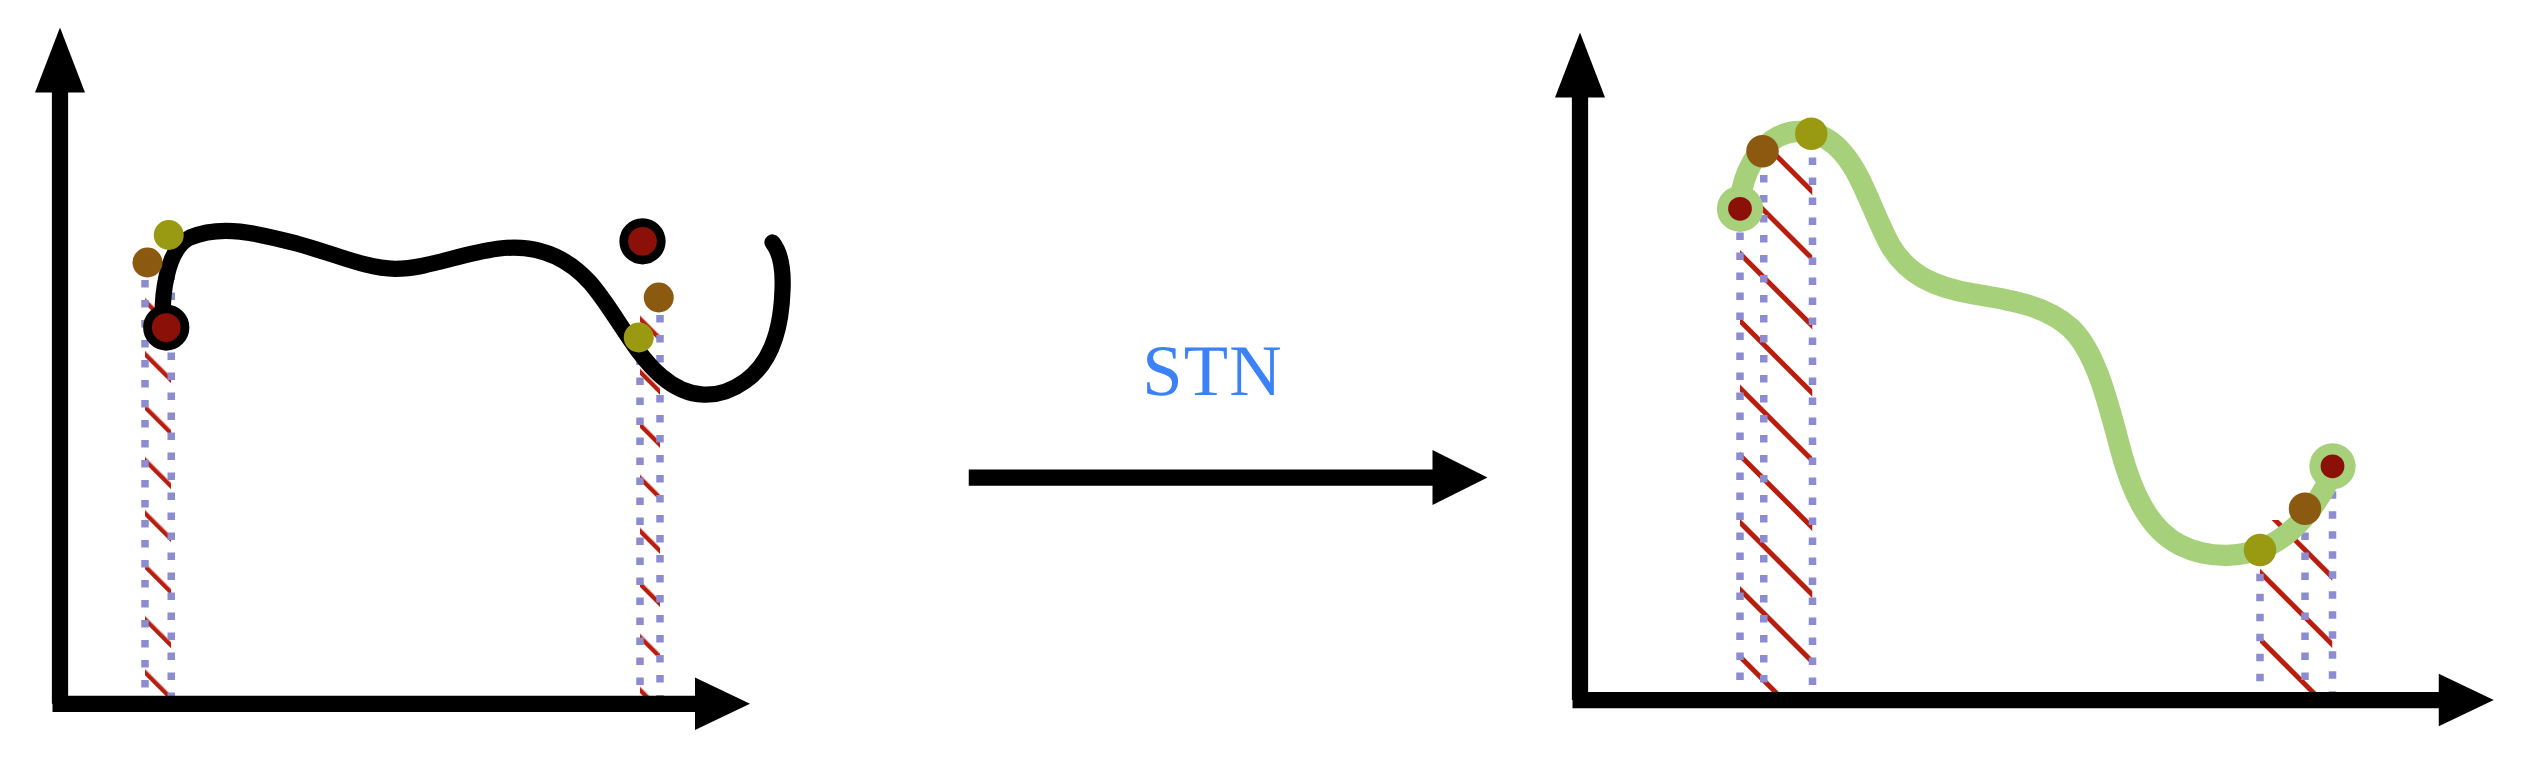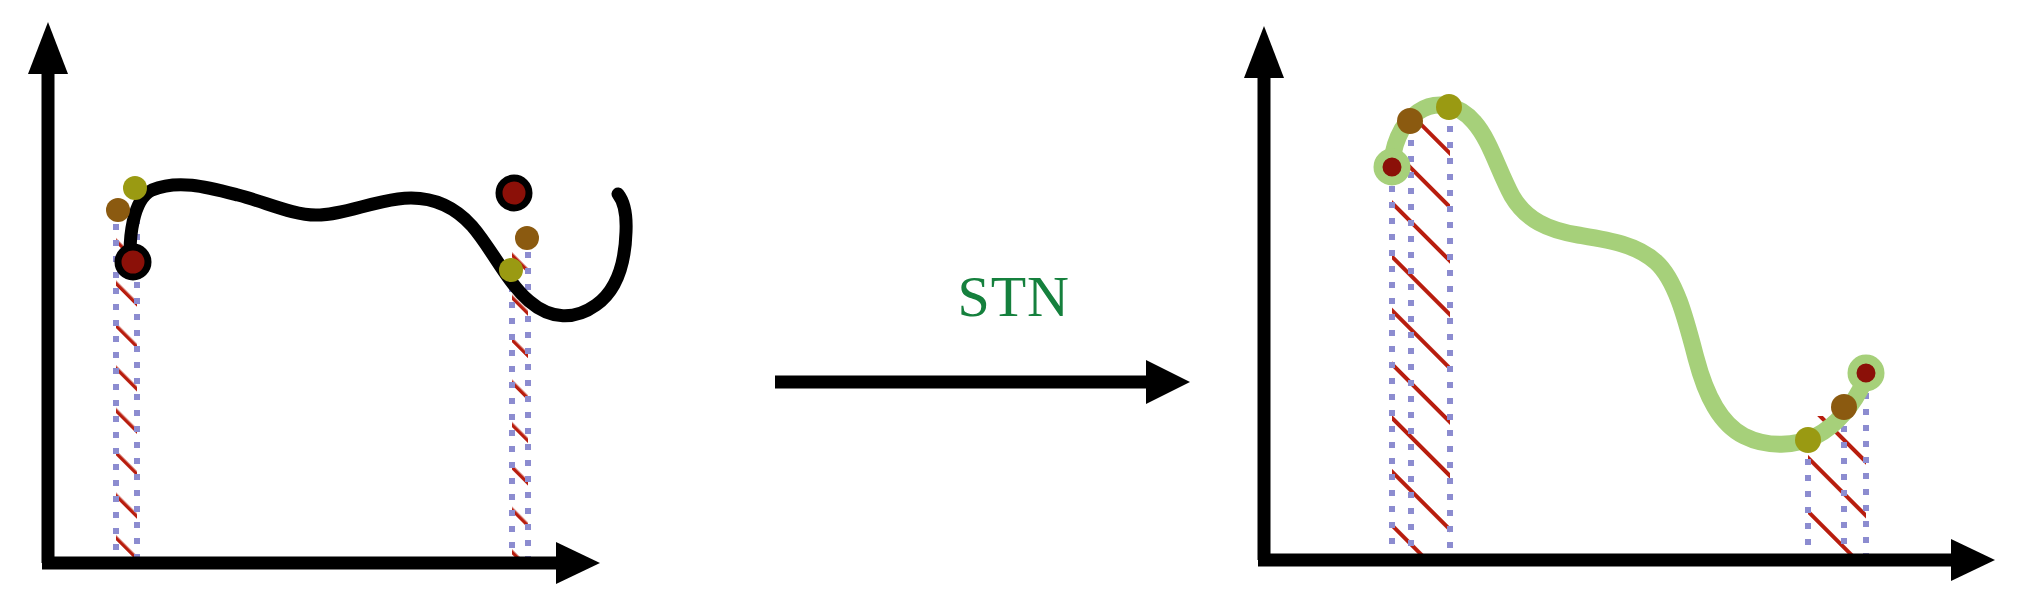--- a/index.html
+++ b/index.html
@@ -7,25 +7,25 @@
   #stage{position:relative;width:2024px;height:608px;background:#ffffff;}
   .panel{position:absolute;top:0;height:608px;}
   #panel-left{left:0;width:660px;}
   #panel-mid{left:660px;width:580px;}
   #panel-right{left:1240px;width:784px;}
   svg{display:block;}
   .stn-label{
     position:absolute;
     left:210px;top:268px;
     width:200px;
-    text-align:right;
+    text-align:center;
     font-family:"Liberation Serif",serif;
     font-size:58px;
     line-height:1;
-    color:#15803d;
+    color:#3b82f6;
     letter-spacing:1px;
     white-space:nowrap;
   }
 </style>
 </head>
 <body>
 
 <div id="stage">
 
   <div class="panel" id="panel-left">

